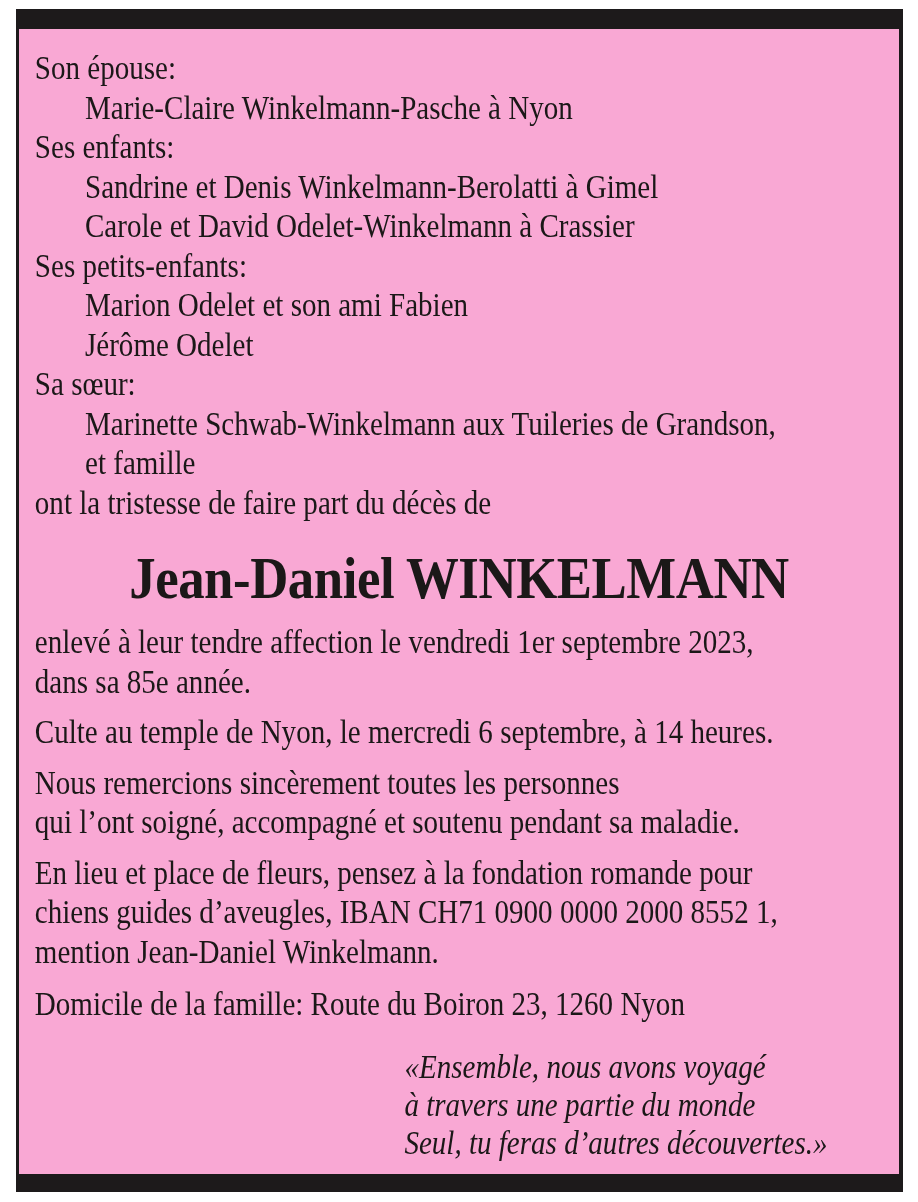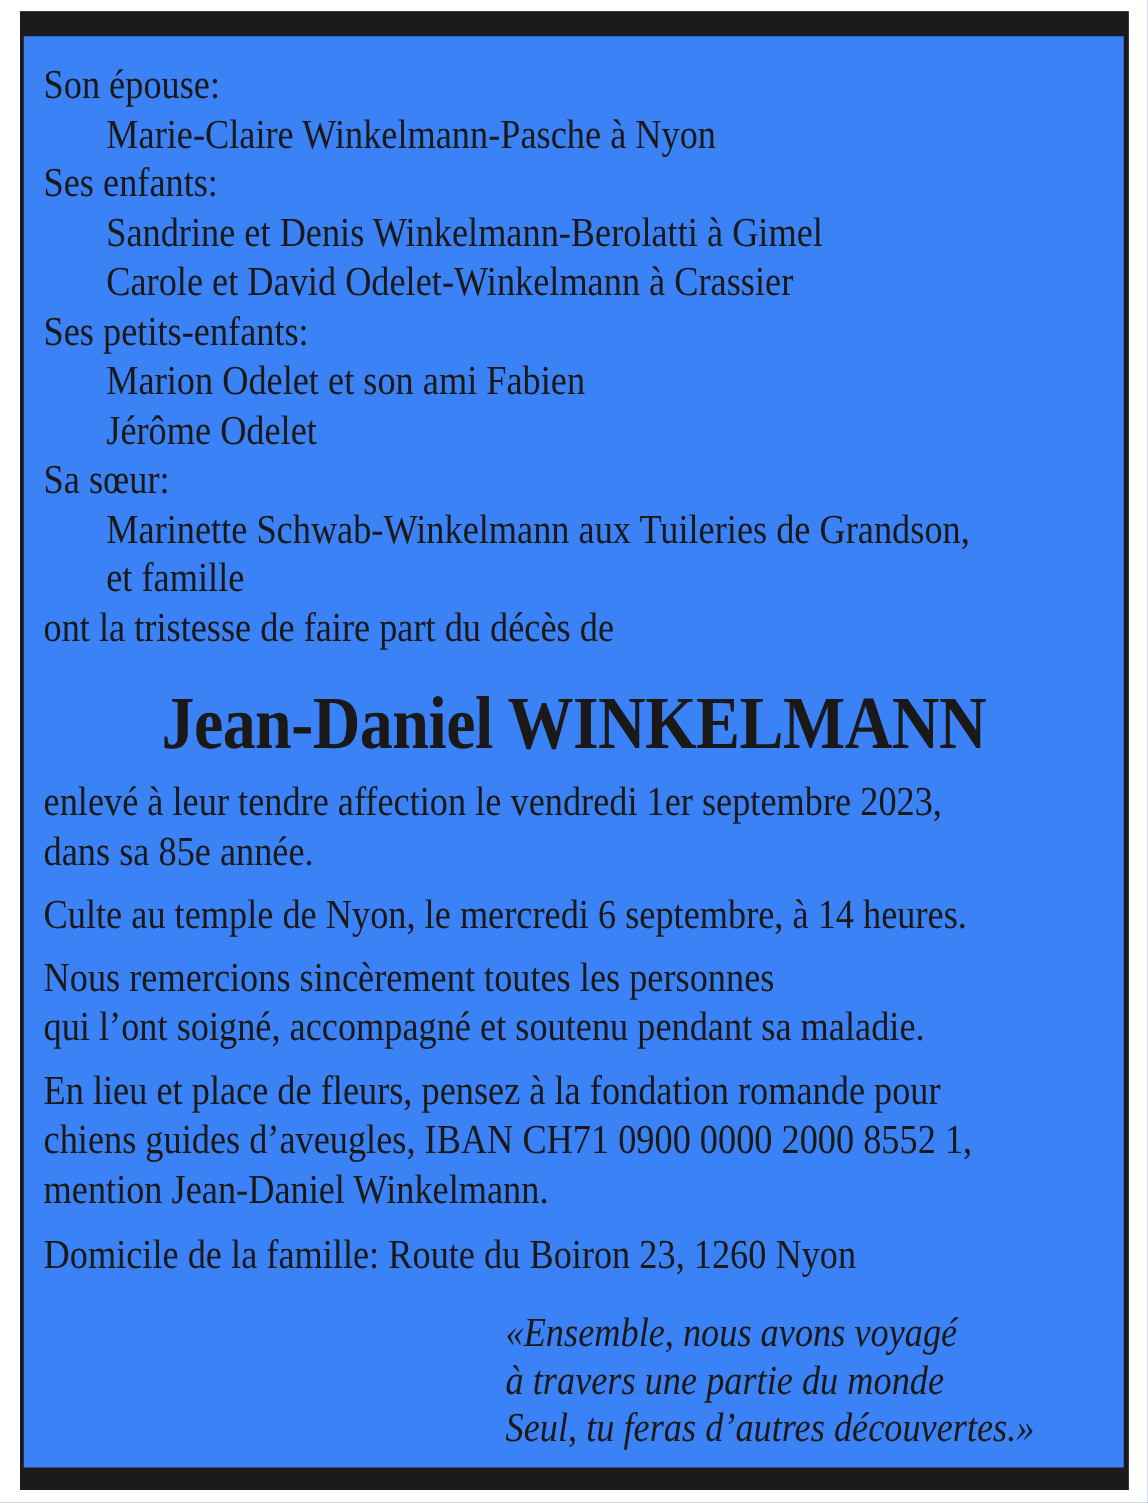--- a/index.html
+++ b/index.html
@@ -21,21 +21,21 @@
     top: 9px;
     width: 887px;
     height: 1183px;
     box-sizing: border-box;
     border-style: solid;
     border-color: #1d1a1b;
     border-top-width: 20px;
     border-bottom-width: 18px;
     border-left-width: 3px;
     border-right-width: 4px;
-    background: #3b82f6;
+    background: #f9a8d4;
     overflow: hidden;
   }
   .textwrap {
     width: 1000px;
     transform: scaleX(0.88);
     transform-origin: 0 0;
     box-sizing: border-box;
     padding: 0 18px;
   }
   .family {

